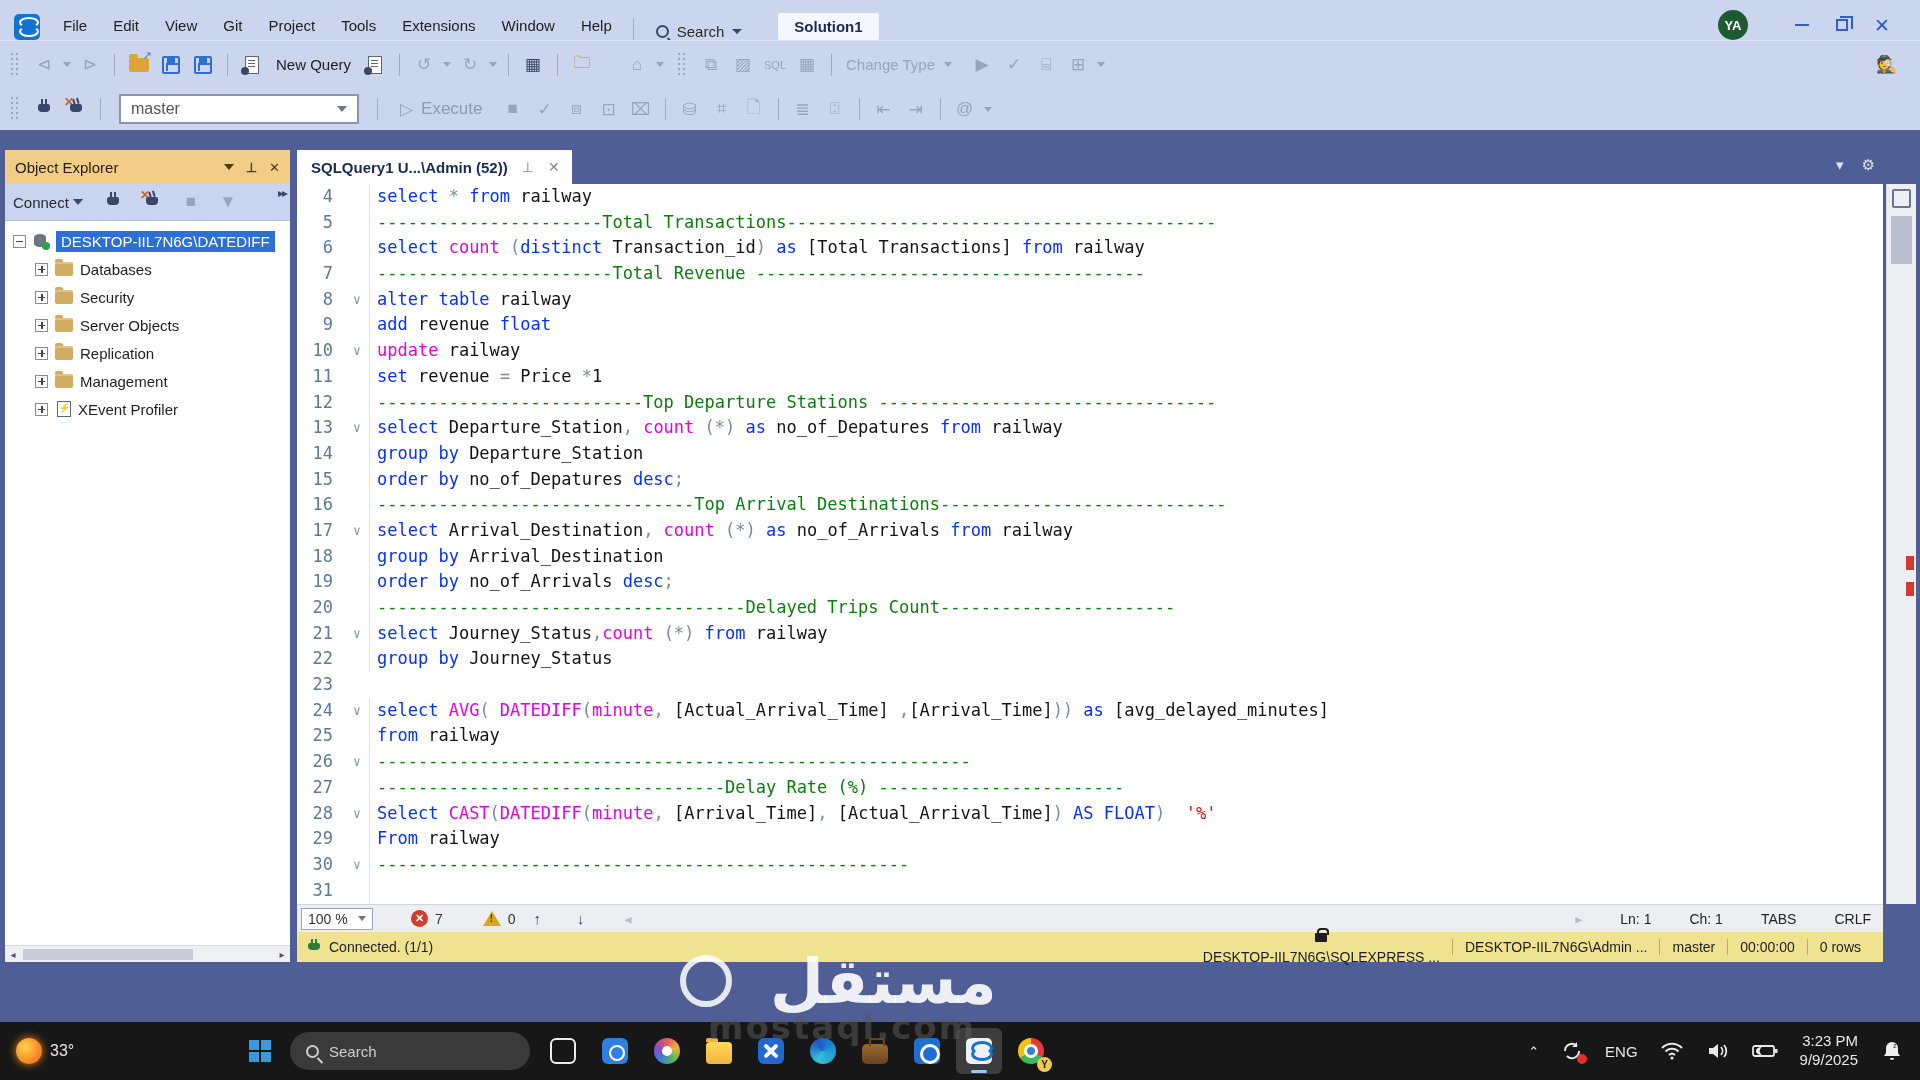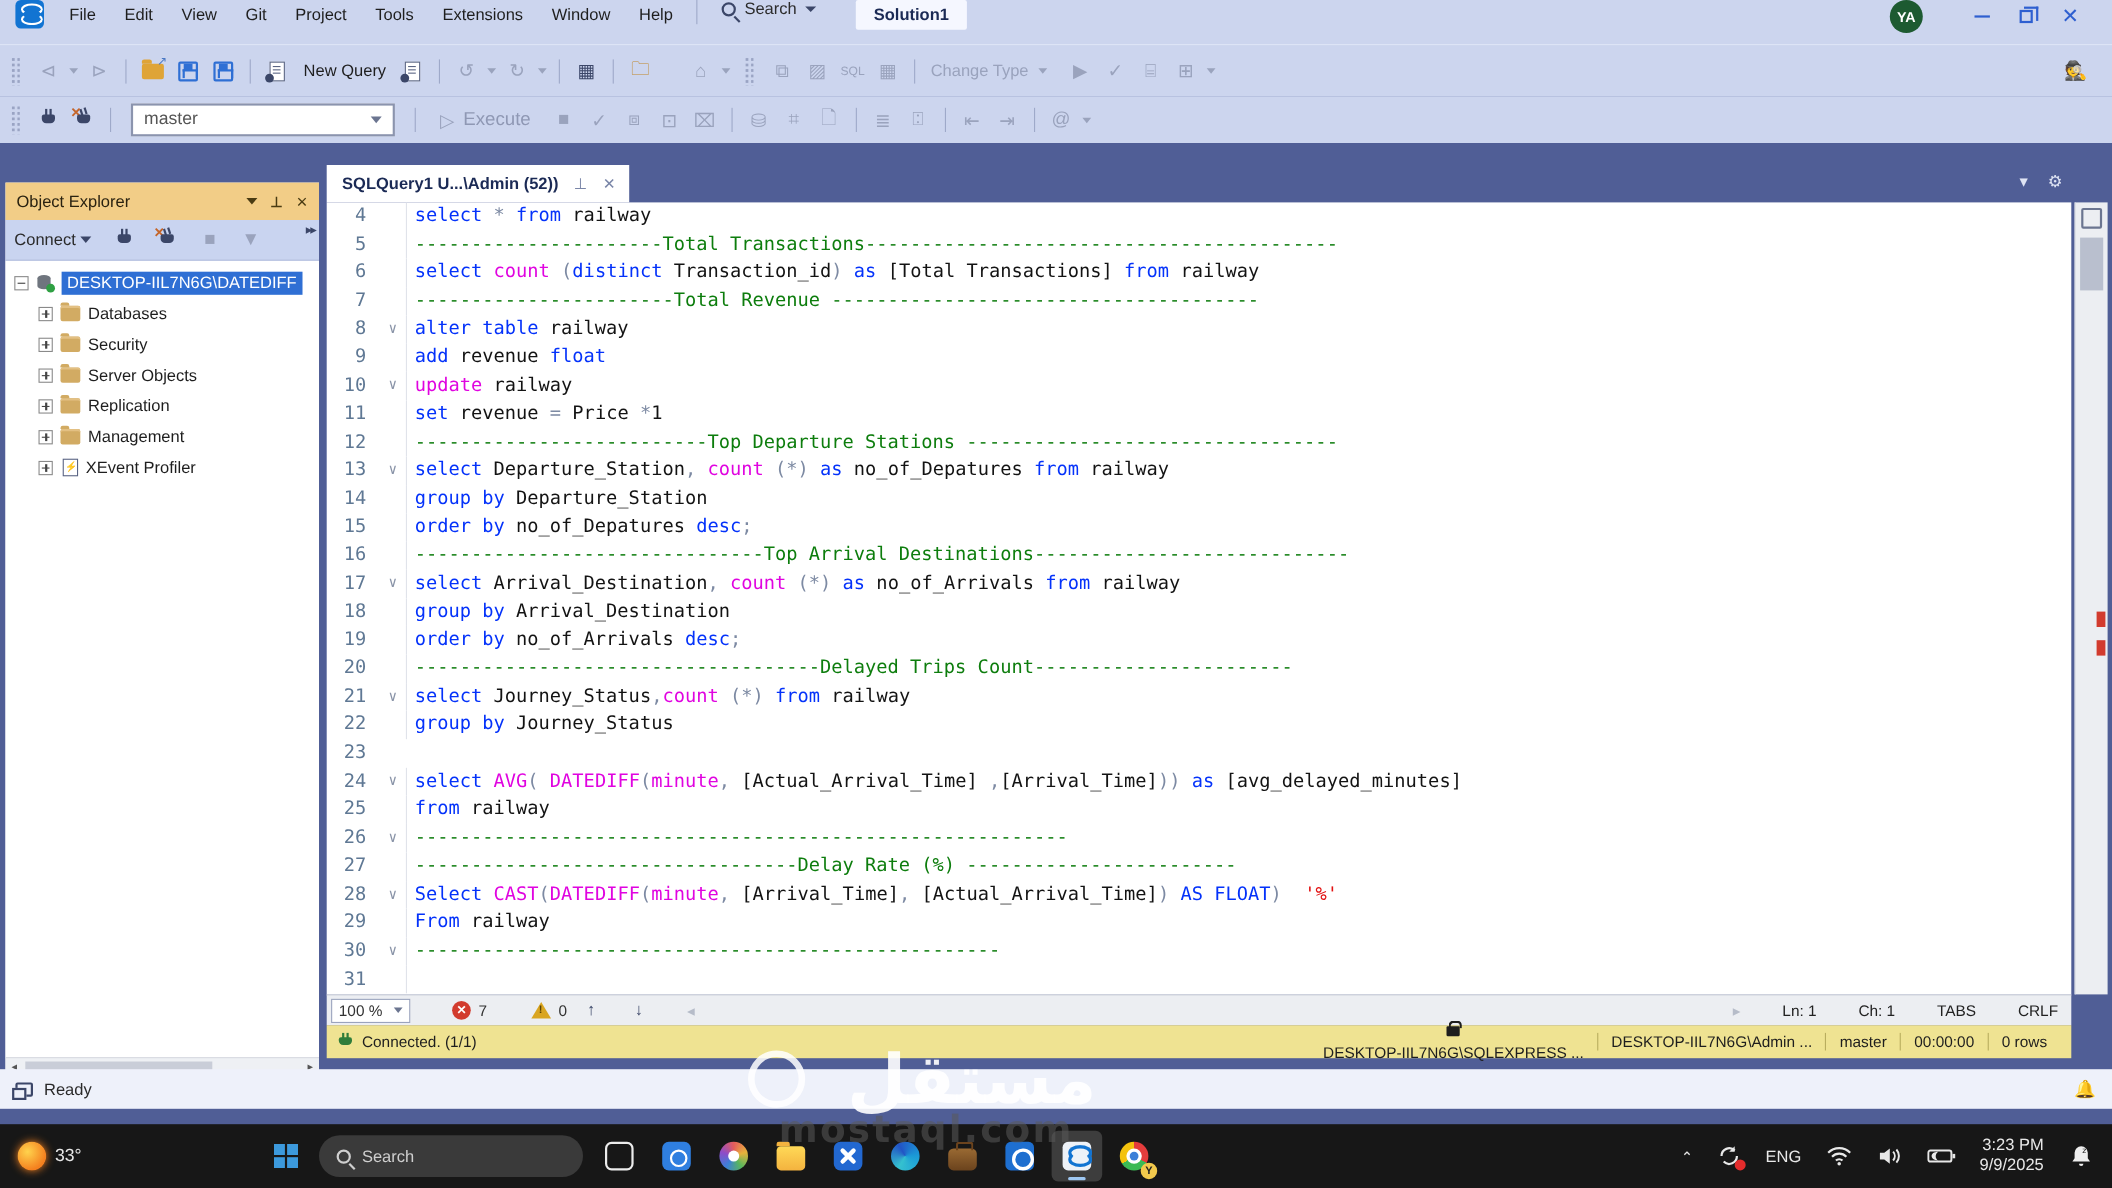--- a/index.html
+++ b/index.html
@@ -2,21 +2,21 @@
 <html><head>
 <meta charset="utf-8">
 <style>
   * { margin:0; padding:0; box-sizing:border-box; }
   html,body { width:1920px; height:1080px; overflow:hidden; background:#505e96;
               font-family:"Liberation Sans", sans-serif; }
   .stage { position:relative; width:1920px; height:1080px; background:#505e96; }
 
   
   .titlebar { position:absolute; left:0; top:0; width:1920px; height:40px;
-    background:#ccd5ee; display:flex; align-items:flex-start; font-size:15px; color:#1e1e1e; }
+    background:#ccd5ee; display:flex; align-items:flex-end; font-size:15px; color:#1e1e1e; }
   .app-logo { width:26px; height:26px; margin:0 10px 0 14px; border-radius:5px;
     background:#1274d2; position:relative; flex:0 0 auto; }
   .app-logo::before, .app-logo::after { content:""; position:absolute; left:5px; width:16px; height:7px;
     border:2.5px solid #fff; border-radius:50%; }
   .app-logo::before { top:3px; border-bottom-color:transparent; }
   .app-logo::after { bottom:3px; border-top-color:transparent; }
   .menu-item { padding:0 13px; height:28px; line-height:28px; cursor:default; }
   .tb-sep { width:1px; height:22px; background:#9ea9c9; margin:0 8px; }
   .search-box { display:flex; align-items:center; gap:8px; margin-left:14px; color:#2c2c2c; }
   .mag { width:13px; height:13px; border:2px solid #3b4668; border-radius:50%; position:relative; }
@@ -70,21 +70,21 @@
   .plug { width:16px; height:20px; position:relative; }
   .plug::before { content:""; position:absolute; left:5px; top:0; width:2px; height:6px;
     background:#3b4668; box-shadow:4px 0 0 #3b4668; }
   .plug::after { content:""; position:absolute; left:2px; top:5px; width:12px; height:8px;
     background:#3b4668; border-radius:2px 2px 4px 4px; box-shadow:5px 8px 0 -4px #3b4668; }
   .plug.off::before { box-shadow:4px 0 0 #3b4668; transform:rotate(-18deg); }
   .plug.off .x { position:absolute; left:-4px; top:-4px; color:#c4652a; font-weight:bold; font-size:12px; }
 
   
   .oe { position:absolute; left:5px; top:150px; width:285px; height:812px; background:#fff;
-    display:flex; flex-direction:column; font-size:15px;margin-top:16px; }
+    display:flex; flex-direction:column; font-size:15px; }
   .oe-header { height:34px; background:#f2cd87; display:flex; align-items:center;
     padding:0 10px; color:#2a2210; }
   .oe-title { flex:1; font-size:15px; }
   .oe-hbtn { margin-left:12px; color:#4a3b12; font-size:13px; }
   .pin-glyph { display:inline-block; transform:rotate(0deg); font-weight:bold; }
   .oe-toolbar { height:37px; background:#c9d4f0; display:flex; align-items:center; padding:0 8px;
     color:#2a2a2a; border-bottom:1px solid #b3bedd; position:relative; }
   .oe-toolbar .lbl { margin-right:4px; }
   .chev2 { position:absolute; right:4px; top:2px; color:#3b4668; font-size:12px; letter-spacing:-2px; }
   .oe-tree { flex:1; background:#fff; padding-top:6px; overflow:hidden; color:#1e1e1e; }
@@ -530,25 +530,20 @@
         </span>
       <span class="seg">
           <span>00:00:00</span>
         </span>
       <span class="seg">
           <span>0 rows</span>
         </span>
     </div>
   </div>
 
-  <div class="readybar">
-    <span class="ready-ico"></span>
-    <span>Ready</span>
-    <span class="bell">🔔</span>
-  </div>
 
   <div class="taskbar">
     <div class="weather">
       <span class="sun"></span>
       <span>33°</span>
     </div>
     <div class="tb-center">
       <div class="start">
           <span class="squares"></span>
         </div>

